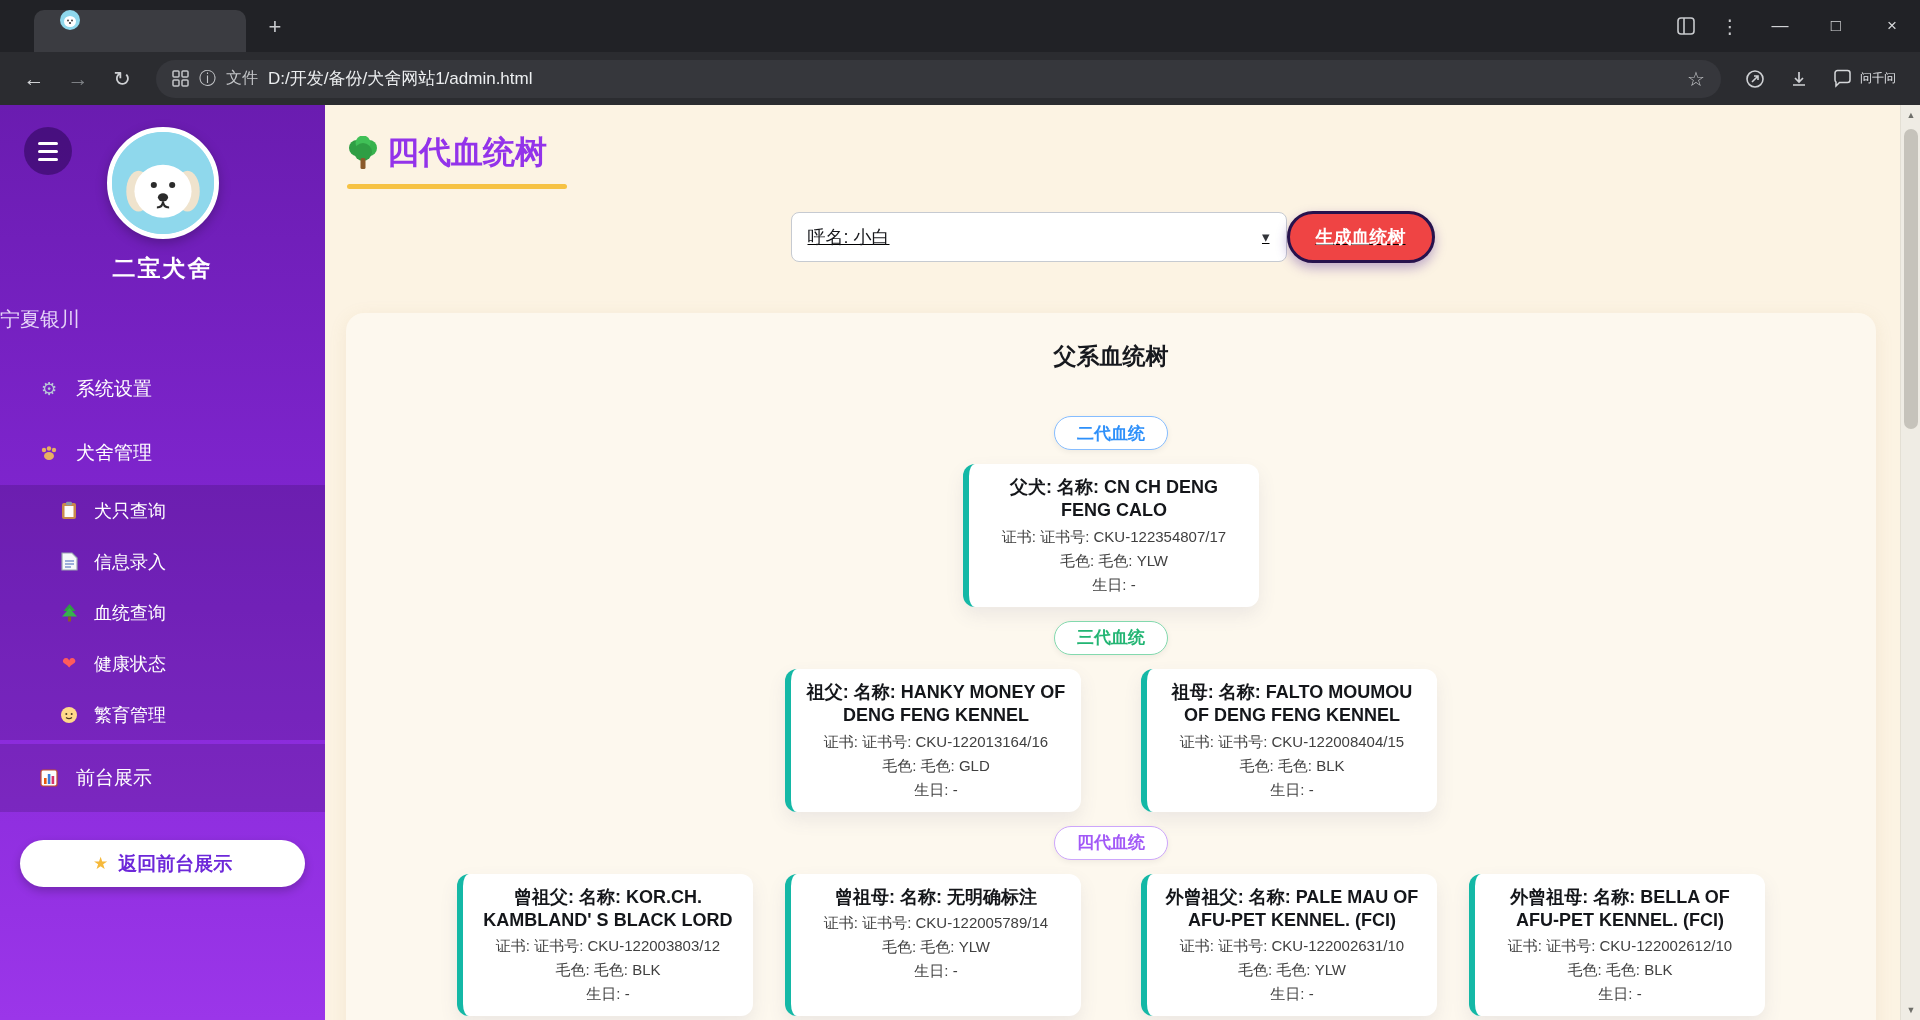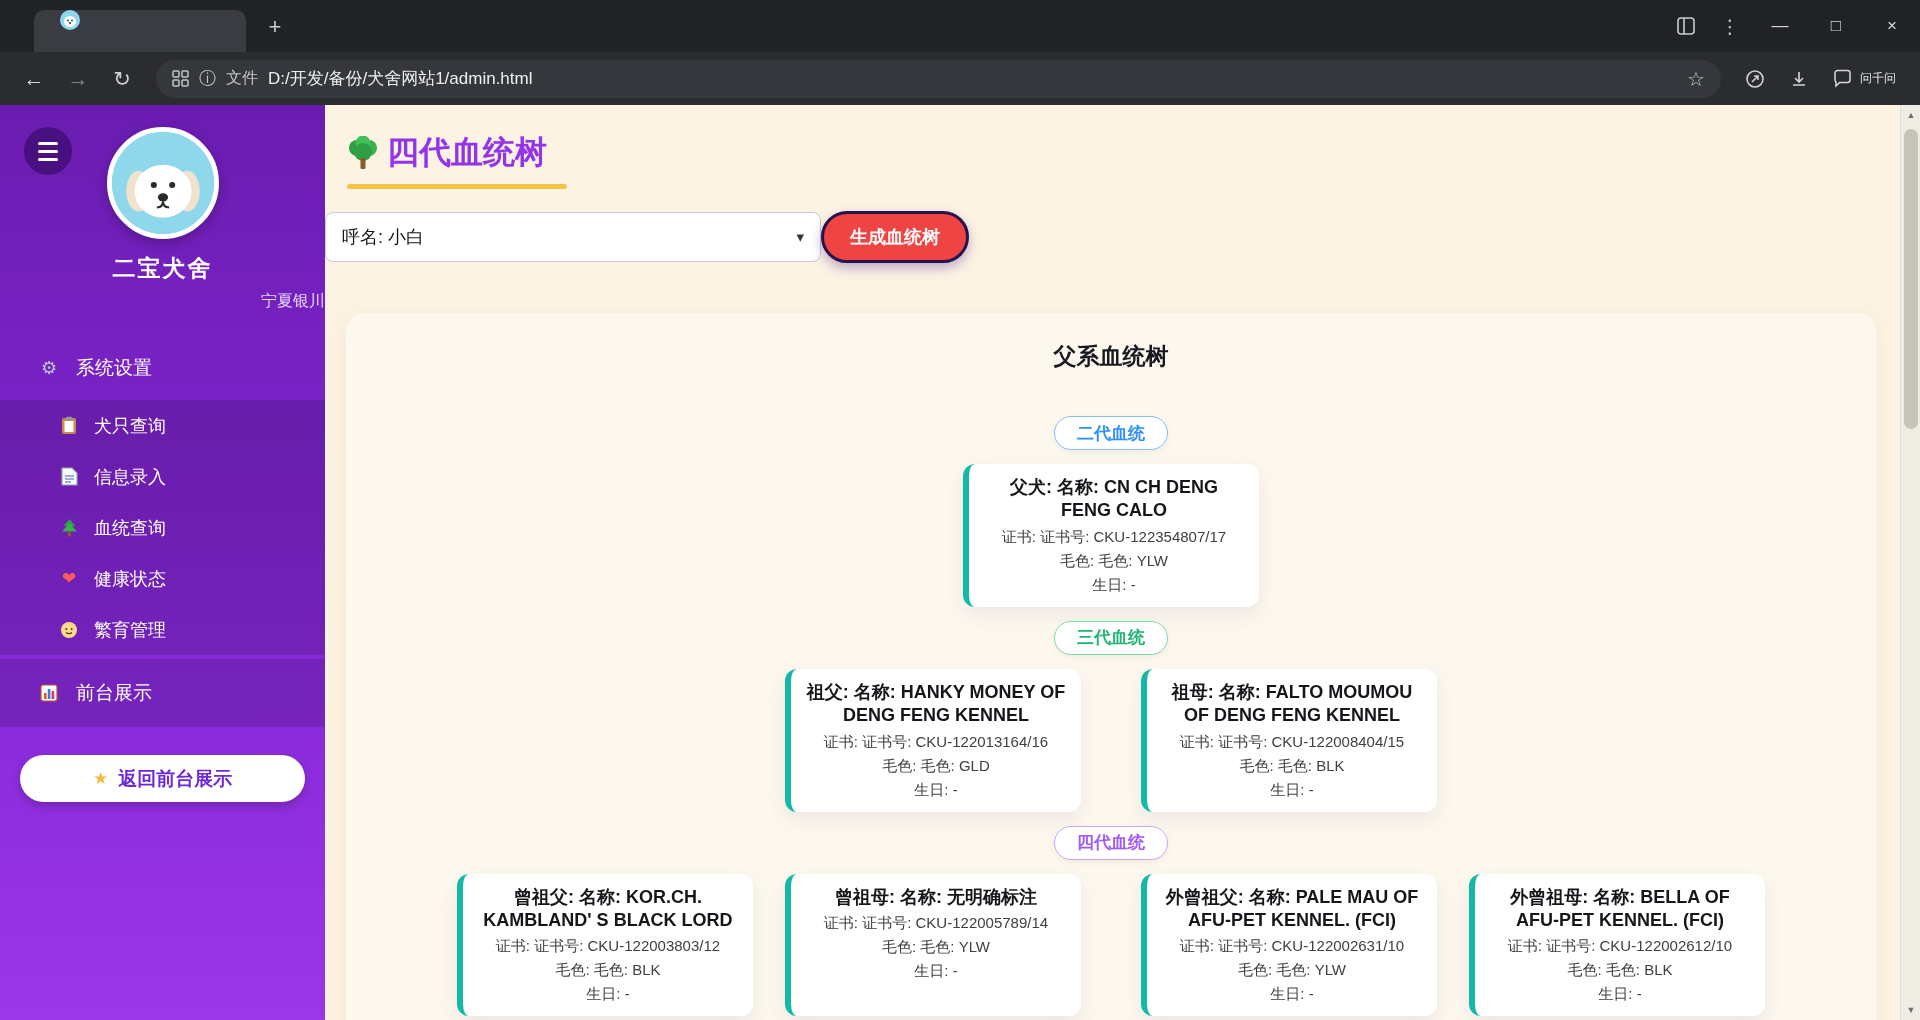--- a/index.html
+++ b/index.html
@@ -37,21 +37,21 @@
   
   .sidebar { position:absolute; top:105px; left:0; width:325px; bottom:0; color:#fff; overflow:hidden;
              background:linear-gradient(180deg,#6a1cb0 0%, #8427d6 55%, #9b36e9 100%); z-index:20; }
   .hamburger { position:absolute; top:22px; left:24px; width:48px; height:48px; border-radius:50%;
                background:rgba(28,0,64,.45); border:none; display:flex; flex-direction:column; gap:5px;
                align-items:center; justify-content:center; cursor:pointer; }
   .hamburger i { width:20px; height:3px; background:#fff; border-radius:2px; }
   .avatar-wrap { margin:22px auto 0; width:112px; height:112px; border-radius:50%; border:5px solid #ffffff;
                  background:#8fd8ec; overflow:hidden; box-shadow:0 4px 12px rgba(0,0,0,.25); }
   .kennel-name { text-align:center; font-size:23px; font-weight:bold; margin-top:14px; letter-spacing:2px; }
-  .kennel-loc  { text-align:right; font-size:16px; color:#e6d4f8; margin-top:7px; }
+  .kennel-loc  { text-align:left; font-size:20px; color:#e6d4f8; margin-top:22px; }
   .menu { margin-top:24px; }
   .menu-item { height:64px; display:flex; align-items:center; padding-left:38px; gap:16px; font-size:19px; cursor:pointer; }
   .submenu { background:rgba(0,0,0,.14); }
   .submenu .menu-item { height:51px; padding-left:58px; font-size:18px; gap:14px; }
   .menu-item.secondary { background:rgba(0,0,0,.14); height:68px; margin-top:4px; }
   .mi-ic { width:22px; height:22px; display:flex; align-items:center; justify-content:center; font-size:18px; }
   .gear-glyph { color:#b9c6d6; }
   .heart-glyph { color:#ff5b5b; font-size:17px; }
   .back-btn { display:flex; align-items:center; justify-content:center; gap:10px; margin:28px auto 0;
               width:285px; height:47px; border:none; border-radius:24px; background:#ffffff; color:#6d28d9;
@@ -59,21 +59,21 @@
               font-family:inherit; }
   .sparkle { color:#f6b93b; font-size:17px; }
 
   
   .content { position:absolute; left:325px; top:105px; right:20px; bottom:0; background:#fcf3e3; overflow:hidden; }
   .page-header { margin:26px 0 0 22px; }
   .header-row { display:flex; align-items:center; gap:8px; }
   .tree-ic-lg { width:32px; height:34px; }
   .page-title { font-size:32px; font-weight:bold; color:#9333ea; }
   .title-underline { width:220px; height:5px; background:#f6c244; border-radius:3px; margin-top:9px; }
-  .controls-row { display:flex; justify-content:flex-start; align-items:center; gap:0; margin-top:22px; }
+  .controls-row { display:flex; justify-content:center; align-items:center; gap:0; margin-top:22px;text-decoration:underline; }
   .dog-select { width:496px; height:50px; background:#fff; border:1px solid #c6cad1; border-radius:8px;
                 display:flex; align-items:center; justify-content:space-between; padding:0 16px;
                 font-size:18px; color:#15161a; cursor:pointer; }
   .chev { font-size:15px; color:#33353a; }
   .generate-btn { height:52px; padding:0 26px; border-radius:26px; background:#ef4444; border:3px solid #27124d;
                   color:#fff; font-size:18px; font-weight:bold; cursor:pointer; font-family:inherit;
                   box-shadow:0 5px 12px rgba(74,29,150,.35); }
 
   .panel { margin:50px 0 0 21px; width:1530px; height:900px; background:#fdf8ee; border-radius:18px;
            box-shadow:0 4px 18px rgba(180,150,90,.12); padding-top:28px;
@@ -188,20 +188,31 @@
     </svg>
   </div>
   <div class="kennel-name">二宝犬舍</div>
   <div class="kennel-loc">宁夏银川</div>
 
   <nav class="menu">
     <div class="menu-item">
       <span class="mi-ic gear-glyph">⚙</span>
       <span>系统设置</span>
     </div>
+    <div class="menu-item">
+      <span class="mi-ic">
+        <svg width="20" height="20" viewBox="0 0 20 20">
+          <ellipse cx="10" cy="13" rx="5" ry="4" fill="#e9b061"></ellipse>
+          <circle cx="5" cy="7" r="2.2" fill="#e9b061"></circle>
+          <circle cx="10" cy="5.5" r="2.2" fill="#e9b061"></circle>
+          <circle cx="15" cy="7" r="2.2" fill="#e9b061"></circle>
+        </svg>
+      </span>
+      <span>犬舍管理</span>
+    </div>
 
     <div class="submenu">
       <div class="menu-item">
         <span class="mi-ic">
           <svg width="16" height="19" viewBox="0 0 16 19">
             <rect x="1" y="2" width="14" height="16" rx="2" fill="#c98a4b"></rect>
             <rect x="3.5" y="5" width="9" height="11" fill="#fdfdfd"></rect>
             <rect x="5" y="0.8" width="6" height="3.4" rx="1.2" fill="#8d9aa6"></rect>
           </svg>
         </span>

